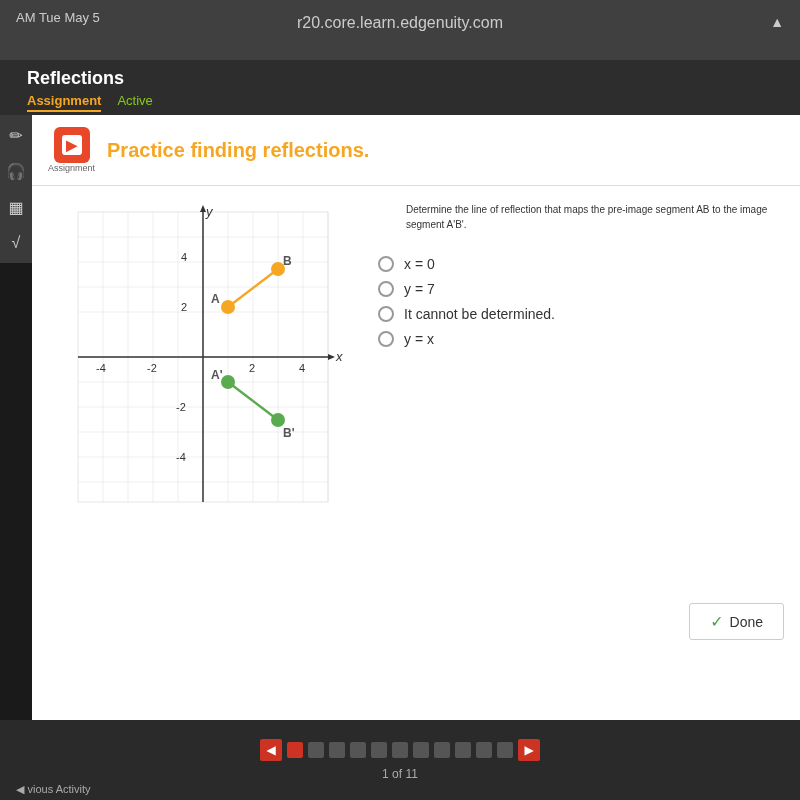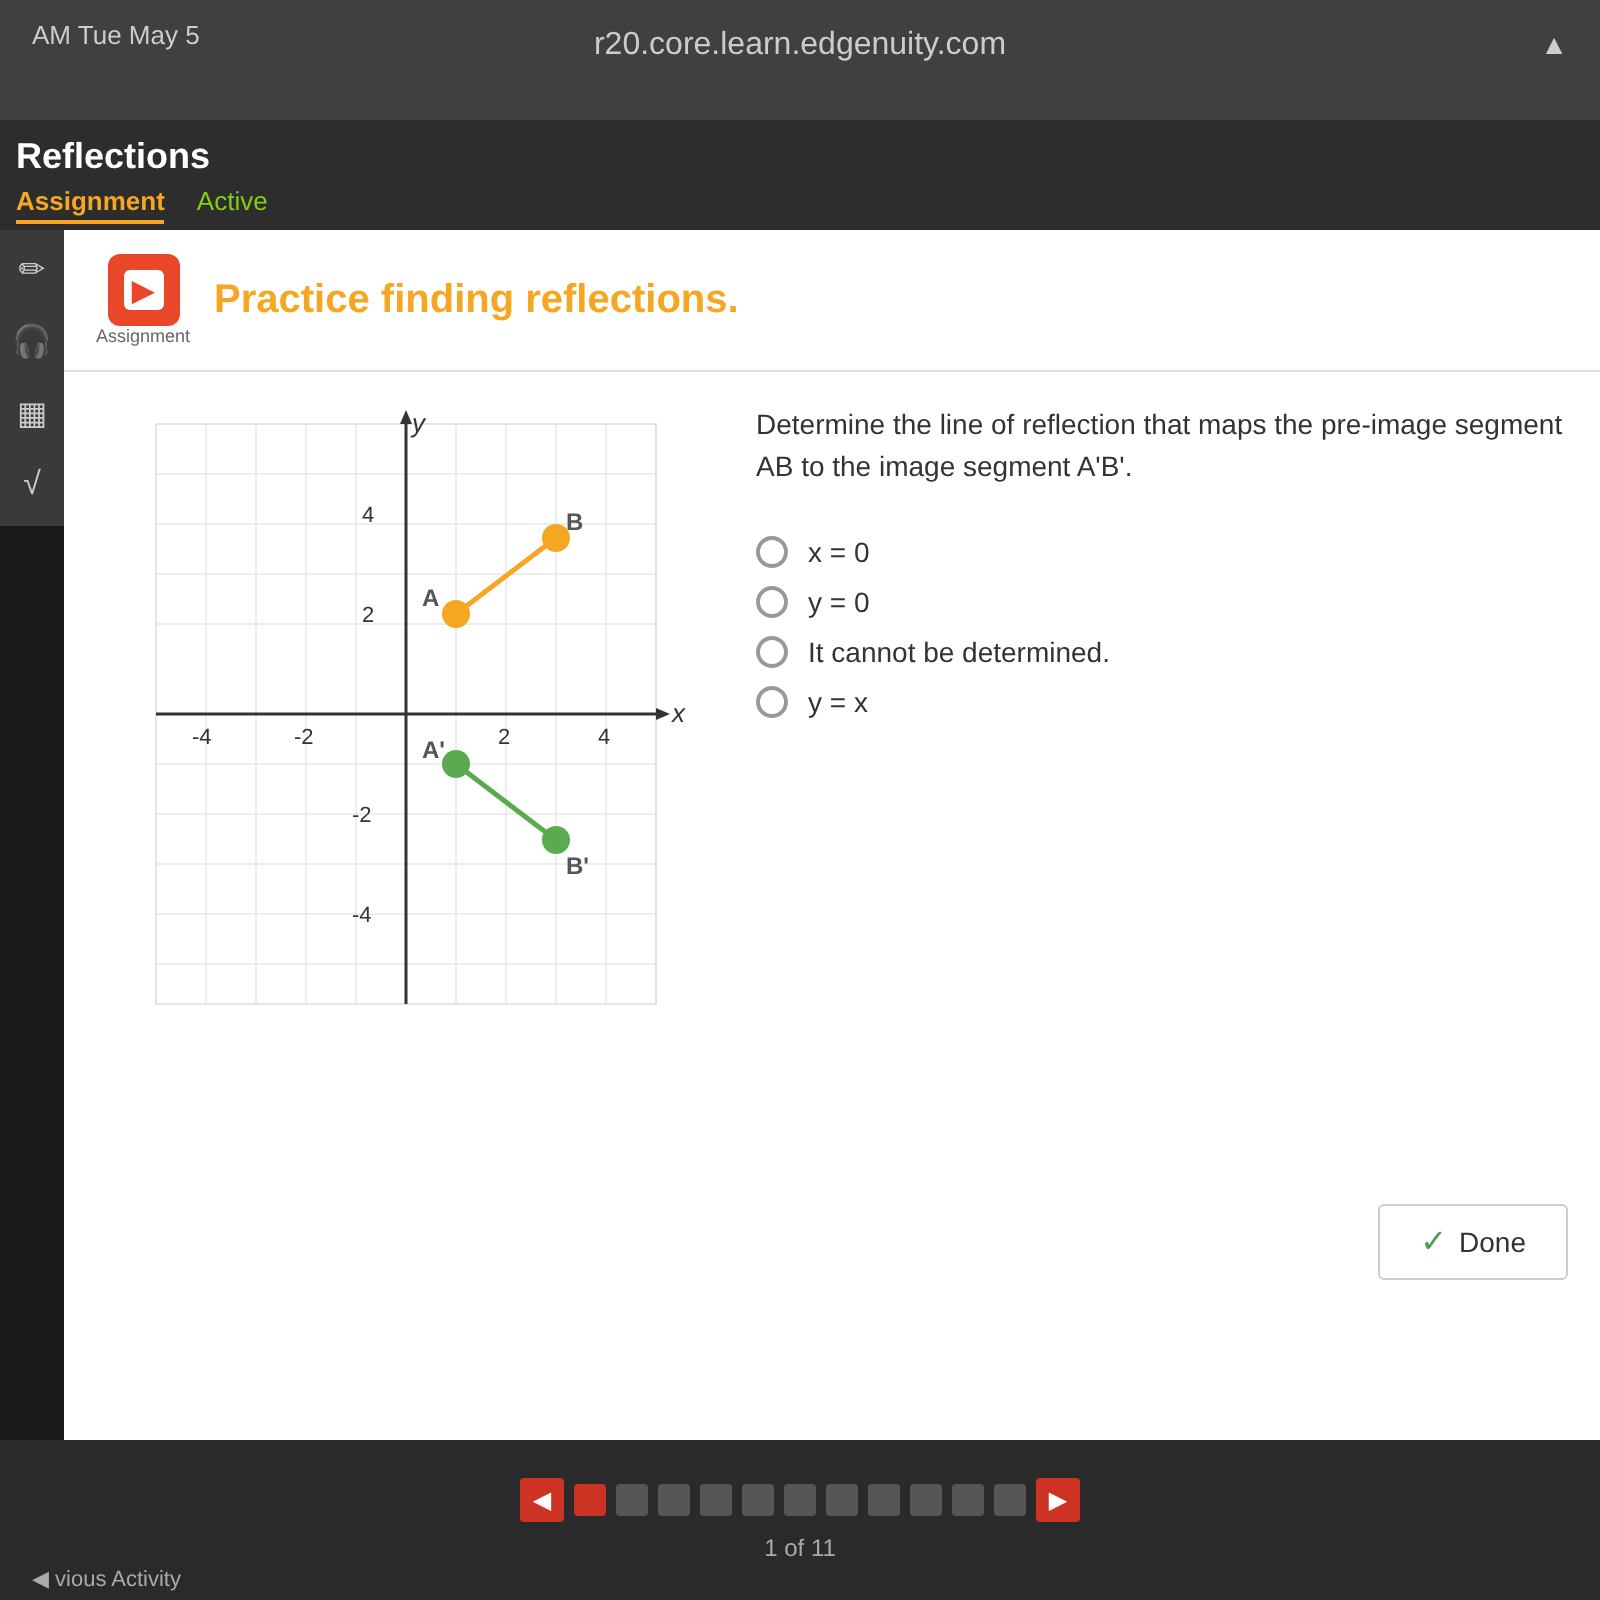--- a/index.html
+++ b/index.html
@@ -39,21 +39,21 @@
     .wifi-icon {
       position: absolute;
       right: 16px;
       top: 14px;
       color: #ccc;
       font-size: 14px;
     }
 
     .title-bar {
       background: #2d2d2d;
-      padding: 8px 16px 0 8px;
+      padding: 8px 16px 0 27px;
       height: 55px;
     }
     .title-bar-title {
       color: #ffffff;
       font-size: 18px;
       font-weight: bold;
       margin-bottom: 4px;
     }
     .title-bar-tabs {
       display: flex;
@@ -174,24 +174,25 @@
       width: 300px;
       height: 320px;
     }
 
     
     .question-area {
       flex: 1;
       padding-left: 10px;
     }
     .question-text {
-      font-size: 14px;
+      font-size: 10px;
       color: #333;
       line-height: 1.5;
       margin-bottom: 24px;
+      margin-left: 28px;
     }
     .answer-options {
       display: flex;
       flex-direction: column;
       gap: 9px;
     }
     .answer-option {
       display: flex;
       align-items: center;
       gap: 10px;
@@ -397,21 +398,21 @@
 
     <div class="question-area">
       <div class="question-text">Determine the line of reflection that maps the pre-image segment AB to the image segment A'B'.</div>
       <div class="answer-options">
         <div class="answer-option">
           <div class="radio-circle"></div>
           <span class="answer-text">x = 0</span>
         </div>
         <div class="answer-option">
           <div class="radio-circle"></div>
-          <span class="answer-text">y = 0</span>
+          <span class="answer-text">y = 7</span>
         </div>
         <div class="answer-option">
           <div class="radio-circle"></div>
           <span class="answer-text">It cannot be determined.</span>
         </div>
         <div class="answer-option">
           <div class="radio-circle"></div>
           <span class="answer-text">y = x</span>
         </div>
       </div>

